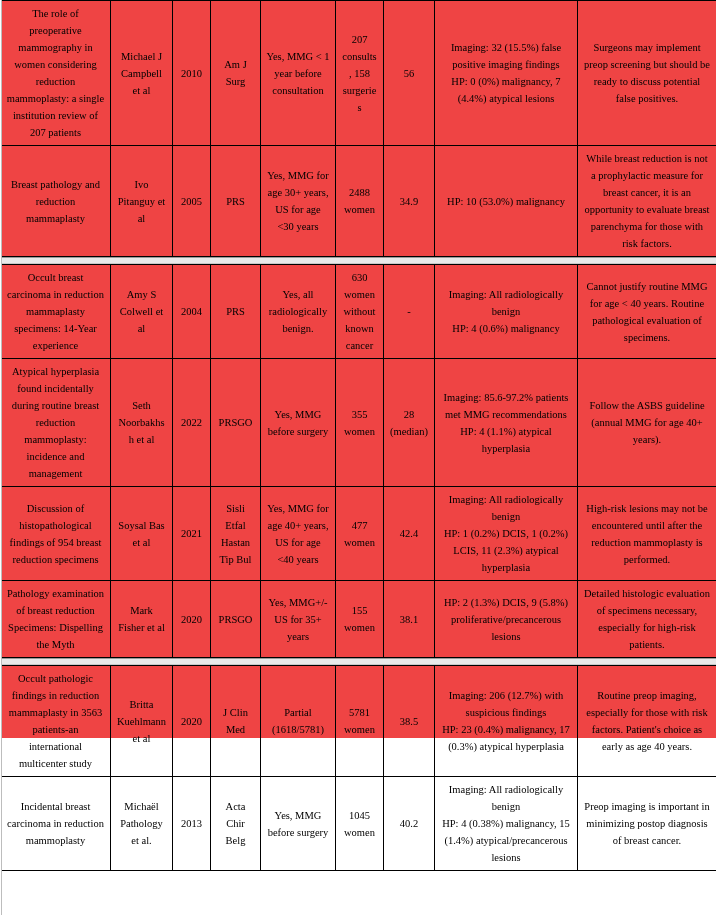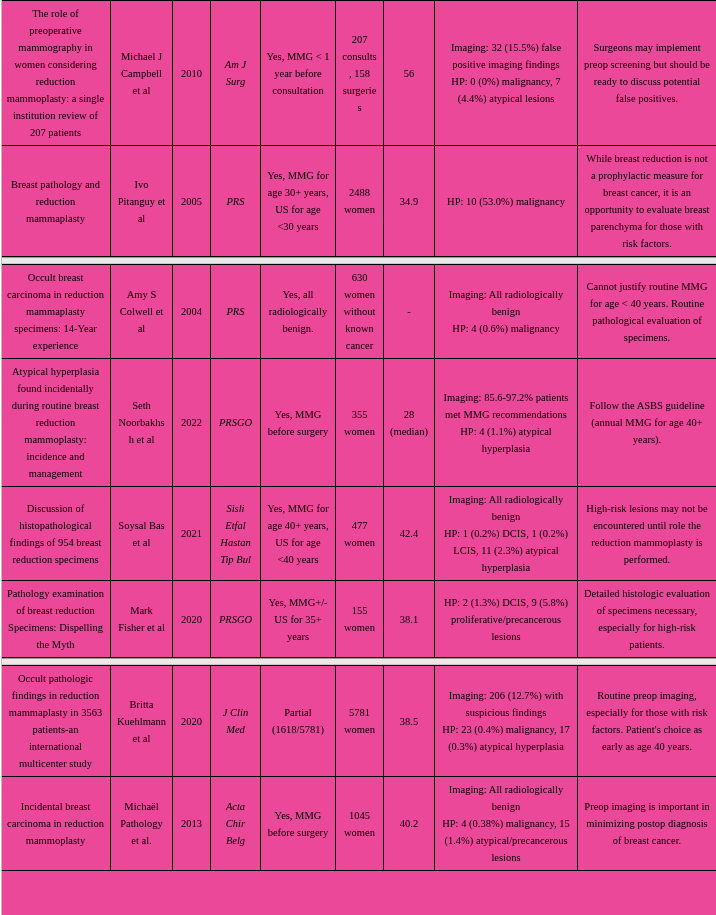--- a/index.html
+++ b/index.html
@@ -11,23 +11,23 @@
   }
   body {
     width: 716px;
     height: 915px;
     overflow: hidden;
     font-family: "Liberation Serif", "DejaVu Serif", serif;
     color: #000000;
   }
   .page {
     width: 716px;
-    height: 915px;
+    height: 738px;
     position: relative;
-    background: #ec4899;
+    background: #ef4444;
   }
   
   .break-band {
     height: 7px;
     background: #e9e9e9;
     border-top: 1px solid #9a9a9a;
     border-bottom: 1px solid #c8c8c8;
     width: 100%;
   }
   table.tbl {
@@ -45,21 +45,21 @@
     text-align: center;
     word-wrap: break-word;
     overflow-wrap: break-word;
     hyphens: none;
   }
   td.c-title {
     text-align: left;
     padding-left: 8px;
     padding-right: 6px;
   }
-  td.c-journal { font-style: italic; }
+  td.c-journal { }
   
   col.w-title   { width: 110px; }
   col.w-author  { width: 62px;  }
   col.w-year    { width: 38px;  }
   col.w-journal { width: 50px;  }
   col.w-imaging { width: 75px;  }
   col.w-pop     { width: 48px;  }
   col.w-age     { width: 51px;  }
   col.w-find    { width: 143px; }
   col.w-concl   { width: 139px; }
@@ -156,21 +156,21 @@
           </tr>
           <tr>
             <td class="c-title">Discussion of histopathological findings of 954 breast reduction specimens</td>
             <td>Soysal Bas et al</td>
             <td>2021</td>
             <td class="c-journal">Sisli Etfal Hastan Tip Bul</td>
             <td>Yes, MMG for age 40+ years, US for age &lt;40 years</td>
             <td>477 women</td>
             <td>42.4</td>
             <td>Imaging: All radiologically benign<br>HP: 1 (0.2%) DCIS, 1 (0.2%) LCIS, 11 (2.3%) atypical hyperplasia</td>
-            <td>High-risk lesions may not be encountered until role the reduction mammoplasty is performed.</td>
+            <td>High-risk lesions may not be encountered until after the reduction mammoplasty is performed.</td>
           </tr>
           <tr>
             <td class="c-title">Pathology examination of breast reduction Specimens: Dispelling the Myth</td>
             <td>Mark Fisher et al</td>
             <td>2020</td>
             <td class="c-journal">PRSGO</td>
             <td>Yes, MMG+/- US for 35+ years</td>
             <td>155 women</td>
             <td>38.1</td>
             <td>HP: 2 (1.3%) DCIS, 9 (5.8%) proliferative/precancerous lesions</td>

